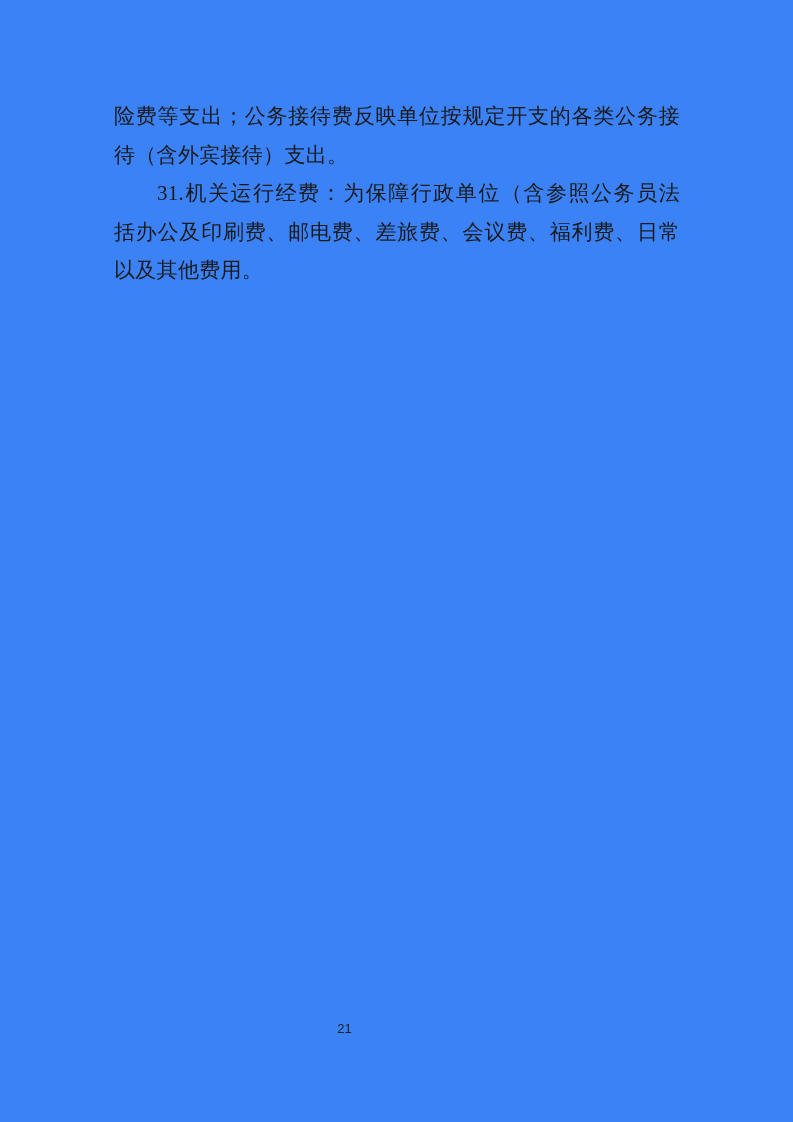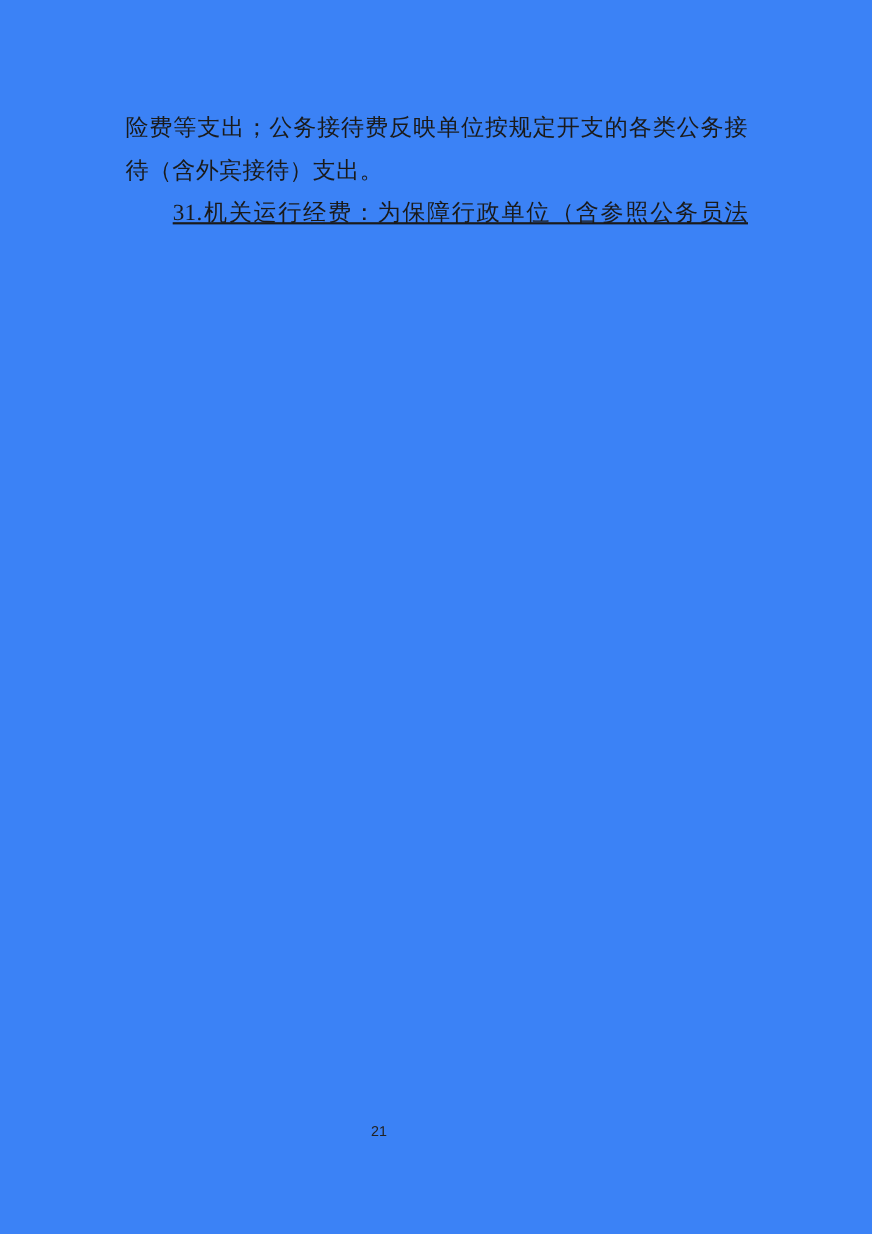--- a/index.html
+++ b/index.html
@@ -42,21 +42,20 @@
     text-align: justify;
     text-align-last: justify;
     text-justify: inter-character;
   }
   .line.para-end {
     text-align: left;
     text-align-last: left;
   }
   .line.indent {
     padding-left: 43px;
-    text-decoration: underline;
   }
   .footer {
     position: absolute;
     left: 0;
     top: 1021px;
     width: 689px;
     text-align: center;
     font-size: 13px;
     color: #222222;
     font-family: "Liberation Sans", "DejaVu Sans", sans-serif;
@@ -65,17 +64,19 @@
 </style>
 </head>
 <body>
 
 <div class="page">
 
   <div class="text-block">
     <p class="line justify">险费等支出；公务接待费反映单位按规定开支的各类公务接</p>
     <p class="line para-end">待（含外宾接待）支出。</p>
     <p class="line justify indent">31.机关运行经费：为保障行政单位（含参照公务员法</p>
+    <p class="line justify">括办公及印刷费、邮电费、差旅费、会议费、福利费、日常</p>
+    <p class="line para-end">以及其他费用。</p>
   </div>
 
   <div class="footer">21</div>
 
 </div>
 
 </body></html>

